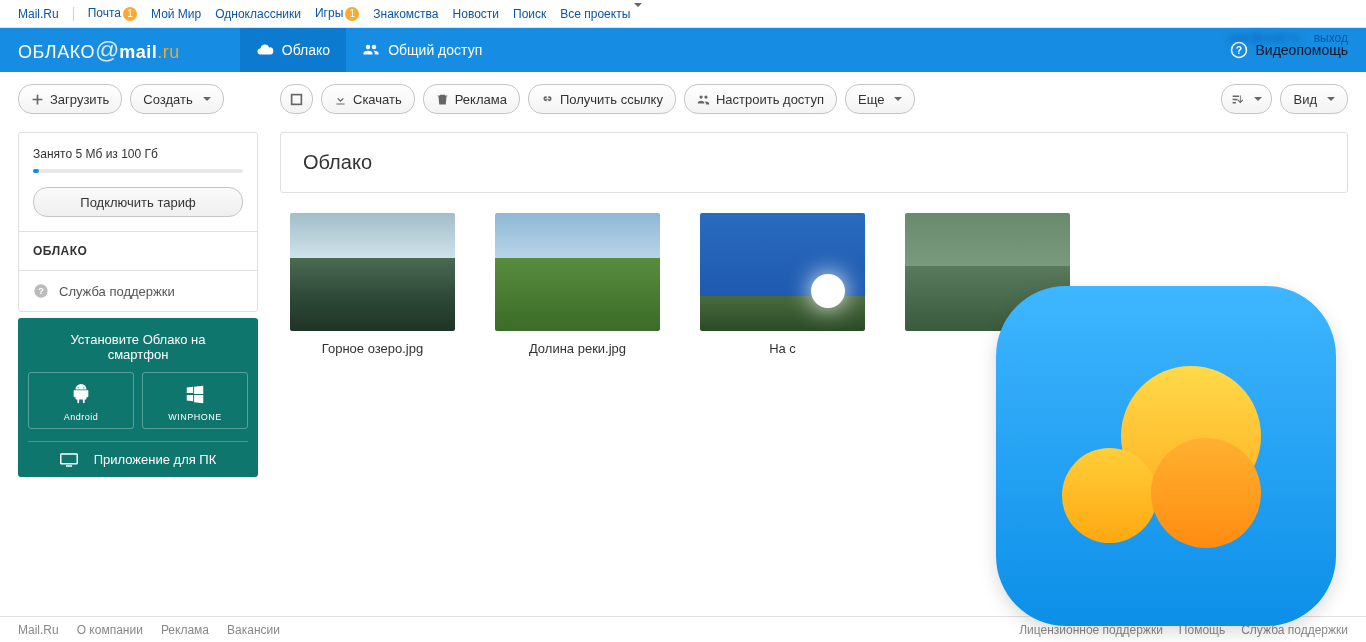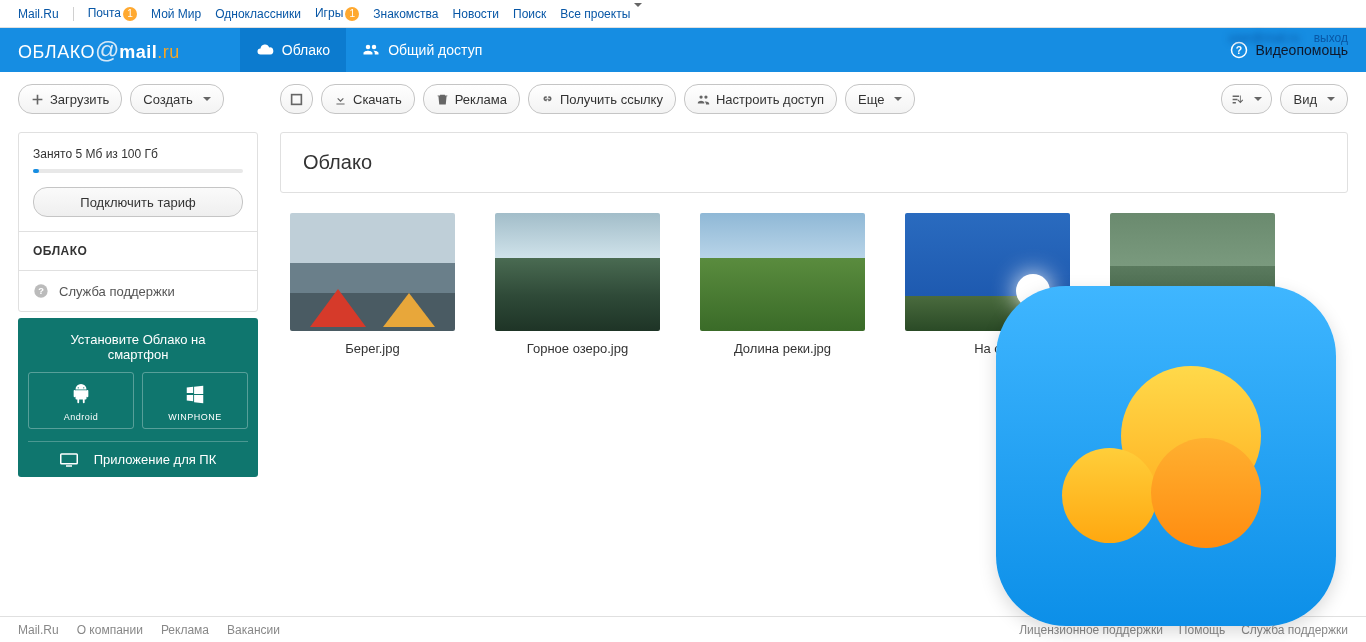--- a/index.html
+++ b/index.html
@@ -249,24 +249,20 @@
         <span class="caret"></span>
       </button>
     </div>
 
     <div class="folder-header">
       <div class="folder-title">Облако</div>
     </div>
 
     <div class="grid">
       <div class="file-item">
-        <div class="thumb thumb1"></div>
-        <div class="file-name">Берег.jpg</div>
-      </div>
-      <div class="file-item">
         <div class="thumb thumb2"></div>
         <div class="file-name">Горное озеро.jpg</div>
       </div>
       <div class="file-item">
         <div class="thumb thumb3"></div>
         <div class="file-name">Долина реки.jpg</div>
       </div>
       <div class="file-item">
         <div class="thumb thumb4"></div>
         <div class="file-name">На с</div>

